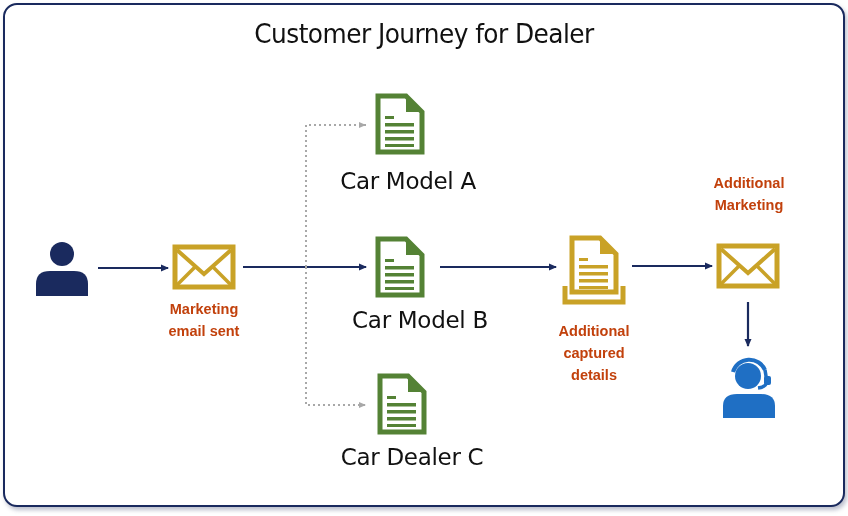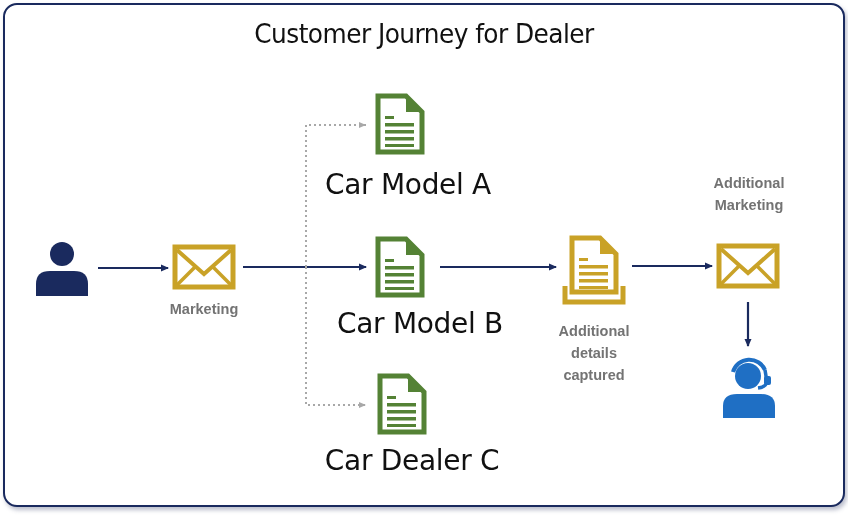--- a/index.html
+++ b/index.html
@@ -8,22 +8,22 @@
       position: absolute; left: 3px; top: 3px; width: 838px; height: 500px;
       border: 2px solid #1a2a5e; border-radius: 14px; background: #ffffff;
       box-shadow: 2px 3px 4px rgba(60,70,110,0.35);
     }
     .title {
       position: absolute; left: 0; width: 848px; top: 18px; text-align: center;
       font-family: "DejaVu Sans", sans-serif; font-size: 27px; color: #111111;
       letter-spacing: -0.6px; transform: scaleX(0.92);
     }
     svg.canvas { position: absolute; left: 0; top: 0; }
-    .lbl { position: absolute; text-align: center; color: #737373; font-weight: bold; font-size: 14.5px; line-height: 22px; font-family: "Liberation Sans", sans-serif; }
-    .model { position: absolute; text-align: center; color: #111111; font-size: 28px; font-family: "DejaVu Sans", sans-serif; letter-spacing: -0.3px; }
+    .lbl { position: absolute; text-align: center; color: #c2410c; font-weight: bold; font-size: 14.5px; line-height: 22px; font-family: "Liberation Sans", sans-serif; }
+    .model { position: absolute; text-align: center; color: #111111; font-size: 23px; font-family: "DejaVu Sans", sans-serif; letter-spacing: -0.3px; }
     .icon { position: absolute; }
   </style>
 </head>
 <body>
 
 <div class="frame"></div>
 
 <div class="title">Customer Journey for Dealer</div>
 
 <svg class="canvas" width="848" height="516">
@@ -57,20 +57,21 @@
 </svg>
 
 <svg class="icon" style="left:172px;top:244px" width="66" height="48" viewBox="0 0 66 48">
   <rect x="3" y="3" width="58" height="40" fill="#ffffff" stroke="#c9a227" stroke-width="5"></rect>
   <polyline points="5,6 32,30 59,6" fill="none" stroke="#c9a227" stroke-width="4"></polyline>
   <line x1="5" y1="41" x2="24" y2="22" stroke="#c9a227" stroke-width="3.5"></line>
   <line x1="59" y1="41" x2="40" y2="22" stroke="#c9a227" stroke-width="3.5"></line>
 </svg>
 <div class="lbl" style="left:148px;top:298px;width:112px">
   <div>Marketing</div>
+  <div>email sent</div>
 </div>
 
 <svg class="icon" style="left:374px;top:92px" width="52" height="64" viewBox="0 0 52 64">
   <path d="M4,4 L32,4 L48,20 L48,60 L4,60 Z" fill="#ffffff" stroke="#548235" stroke-width="5" stroke-linejoin="miter"></path>
   <path d="M32,4 L32,20 L48,20 Z" fill="#548235"></path>
   <rect x="11" y="24" width="9" height="3" fill="#548235"></rect>
   <rect x="11" y="31" width="29" height="3.5" fill="#548235"></rect>
   <rect x="11" y="38" width="29" height="3.5" fill="#548235"></rect>
   <rect x="11" y="45" width="29" height="3.5" fill="#548235"></rect>
   <rect x="11" y="52" width="29" height="3" fill="#548235"></rect>
@@ -104,22 +105,22 @@
   <path d="M38,4 L38,20 L54,20 Z" fill="#c9a227"></path>
   <rect x="17" y="24" width="9" height="3" fill="#c9a227"></rect>
   <rect x="17" y="31" width="29" height="3.5" fill="#c9a227"></rect>
   <rect x="17" y="38" width="29" height="3.5" fill="#c9a227"></rect>
   <rect x="17" y="45" width="29" height="3.5" fill="#c9a227"></rect>
   <rect x="17" y="52" width="29" height="3" fill="#c9a227"></rect>
   <path d="M3,52 L3,68 L61,68 L61,52" fill="none" stroke="#c9a227" stroke-width="5"></path>
 </svg>
 <div class="lbl" style="left:538px;top:320px;width:112px">
   <div>Additional</div>
+  <div>captured</div>
   <div>details</div>
-  <div>captured</div>
 </div>
 
 <div class="lbl" style="left:682px;top:172px;width:134px">
   <div>Additional</div>
   <div>Marketing</div>
 </div>
 
 <svg class="icon" style="left:716px;top:243px" width="66" height="48" viewBox="0 0 66 48">
   <rect x="3" y="3" width="58" height="40" fill="#ffffff" stroke="#c9a227" stroke-width="5"></rect>
   <polyline points="5,6 32,30 59,6" fill="none" stroke="#c9a227" stroke-width="4"></polyline>

